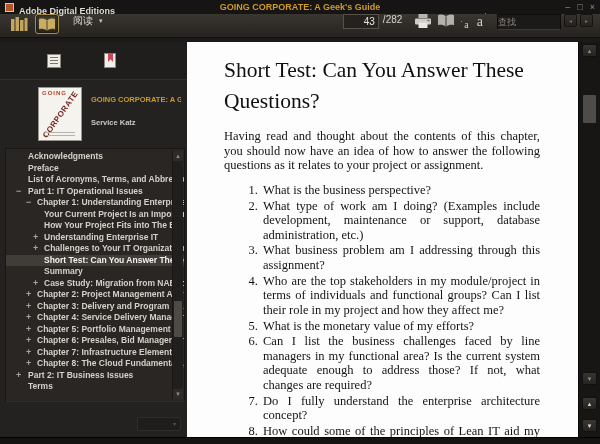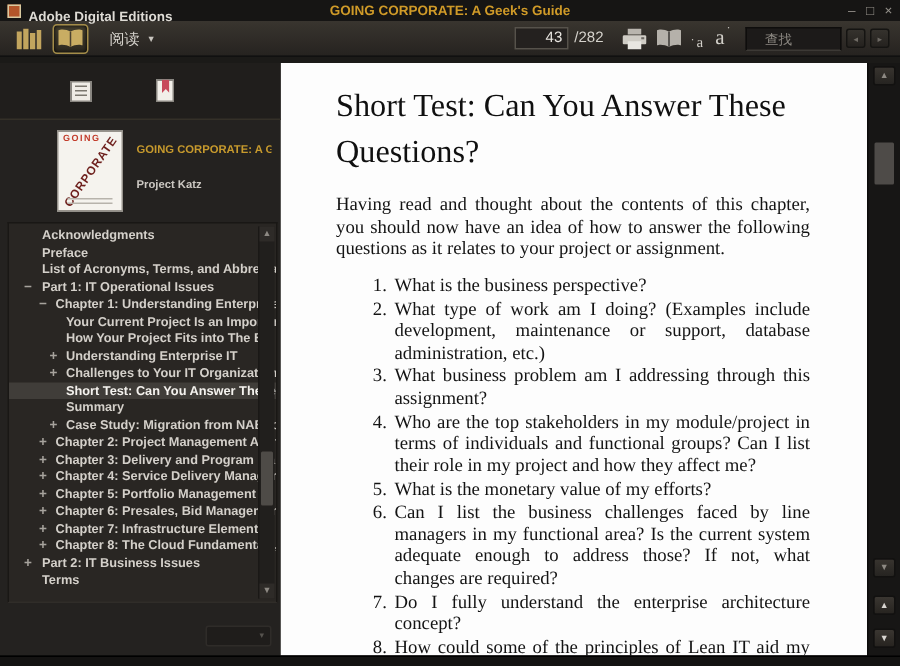--- a/index.html
+++ b/index.html
@@ -9,37 +9,37 @@
 
   
   .titlebar { height:14px; background:#161514; display:flex; align-items:center; padding:0 5px; position:relative; }
   .app-icon { width:9px; height:9px; background:#b3552a; border:1px solid #d8c9a0; margin-right:5px; flex:none; }
   .app-title { font-size:9px; color:#dedbd5; font-weight:bold; white-space:nowrap;margin-top:8px; }
   .doc-title { position:absolute; left:0; right:0; text-align:center; font-size:9px; font-weight:bold; color:#cf9a28; pointer-events:none; }
   .win-controls { margin-left:auto; display:flex; gap:7px; z-index:2; }
   .win-controls span { font-size:9px; color:#94908a; line-height:12px; cursor:default; }
 
   
-  .toolbar { height:24px; background:linear-gradient(#39352f, #262320); border-bottom:1px solid #101010; display:flex; align-items:center; padding:0 7px; }
+  .toolbar { height:24px; background:linear-gradient(#39352f, #262320); border-bottom:1px solid #101010; display:flex; align-items:flex-start; padding:0 7px; }
   .tb-btn { width:24px; height:20px; border-radius:3px; display:flex; align-items:center; justify-content:center; margin-right:4px; }
   .tb-btn.active { border:1px solid #a38c49; background:linear-gradient(#46402f,#2e2a20); box-shadow:0 0 3px #000 inset; }
   .view-menu { display:flex; align-items:center; margin-left:10px; gap:6px; }
   .view-menu-label { font-size:10px; color:#d8d5cf; }
   .caret { font-size:7px; color:#c9c6c0; }
   .tb-spacer { flex:1; }
   .page-box { width:36px; height:15px; background:#24211f; border:1px solid #56524b; color:#e8e5e0; font-size:10px; text-align:right; padding:0 3px; font-family:"Liberation Sans",sans-serif; }
   .page-total { font-size:10px; color:#d6d3cd; margin:0 10px 0 4px; }
   .tb-icon { margin:0 3px; display:flex; align-items:center; }
   .fontsize-group { display:flex; align-items:end; margin:0 8px 0 6px; gap:8px; }
   .fs-small, .fs-large { position:relative; color:#d2cfc9; font-family:"Liberation Serif",serif; cursor:default; }
   .fs-small { font-size:10px; }
   .fs-large { font-size:14px; }
   .fs-small .dot { position:absolute; left:-4px; bottom:1px; font-size:8px; color:#d2cfc9; }
   .fs-large .dot { position:absolute; right:-4px; top:-2px; font-size:8px; color:#d2cfc9; }
-  .search-box { width:64px; height:16px; background:#1c1a19; border:1px solid #0e0d0c; border-bottom-color:#3c3935; color:#8d8983; font-size:9px; padding:0 12px; margin-left:6px; }
+  .search-box { width:64px; height:16px; background:#1c1a19; border:1px solid #0e0d0c; border-bottom-color:#3c3935; color:#8d8983; font-size:9px; padding:0 0; margin-left:6px; }
   .search-box::placeholder { color:#8d8983; }
   .search-nav { width:13px; height:13px; margin-left:3px; background:linear-gradient(#35322d,#25221f); border:1px solid #151412; border-radius:2px; display:flex; align-items:center; justify-content:center; font-size:6px; color:#6e6a64; }
 
   
   .body { position:absolute; top:42px; left:0; right:0; bottom:7px; display:flex; }
 
   
   .sidebar { width:187px; background:#242220; position:relative; flex:none; }
   .side-tabs { height:38px; display:flex; align-items:center; padding-left:44px; gap:36px; background:#201e1c; border-bottom:1px solid #343028; }
   .tab-btn { width:20px; height:20px; display:flex; align-items:center; justify-content:center; }
@@ -199,21 +199,21 @@
         <div class="cover">
           <span class="cover-top">GOING</span>
           <span class="cover-diag">CORPORATE</span>
           <span class="cover-lines">
               <i></i>
               <i></i>
             </span>
         </div>
         <div class="book-meta">
           <div class="book-title">GOING CORPORATE: A Geek's Guide</div>
-          <div class="book-author">Project Katz</div>
+          <div class="book-author">Service Katz</div>
         </div>
       </div>
 
       <div class="toc-panel">
 
         <div class="toc-row lvl0">
             
             <span class="toc-label">Acknowledgments</span>
           </div>
           <div class="toc-row lvl0">

